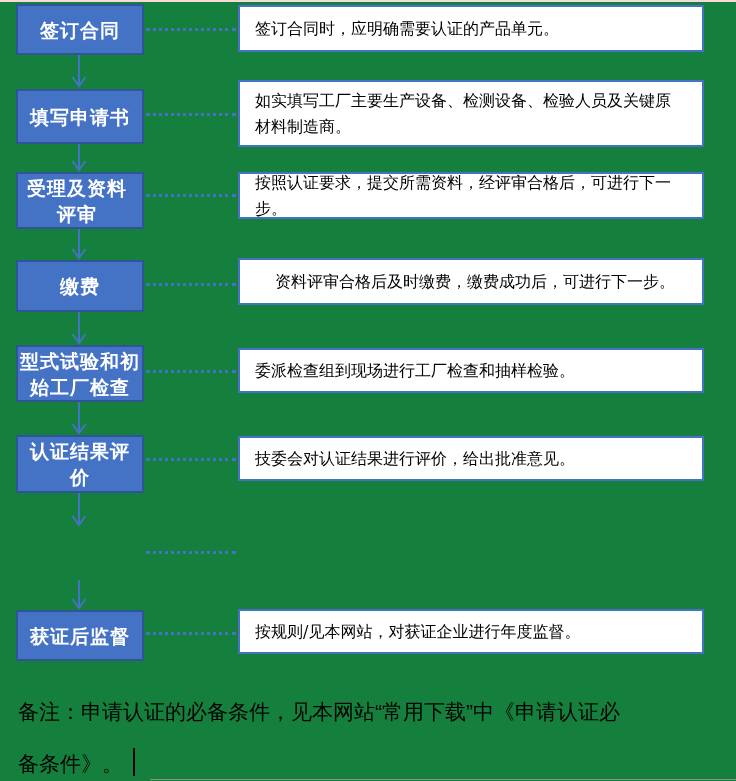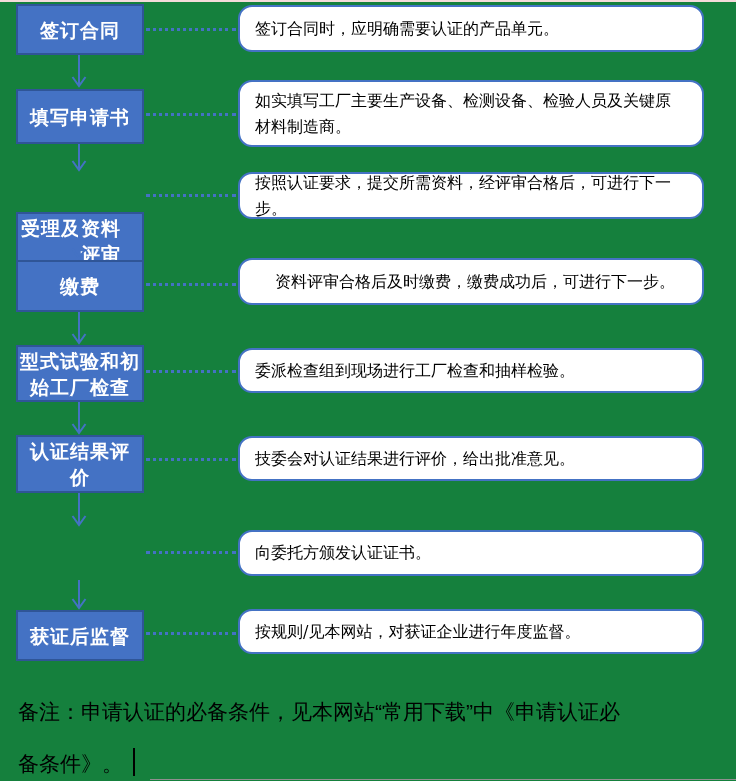--- a/index.html
+++ b/index.html
@@ -6,24 +6,24 @@
   .canvas{position:relative;width:736px;height:781px;background:#15803d;overflow:hidden;
           font-family:"Liberation Sans",sans-serif;}
   .topline{position:absolute;top:0;left:0;width:736px;height:2px;background:#f4dbda;}
   .bottomline{position:absolute;top:779px;left:150px;width:586px;height:1px;background:#8f8f8f;}
 
   .stepbox{position:absolute;left:16px;width:128px;box-sizing:border-box;
            background:#4472c4;border:2px solid #2f5597;color:#ffffff;
            font-weight:bold;font-size:19px;letter-spacing:1px;line-height:26px;
            display:flex;align-items:center;justify-content:center;text-align:center;
            white-space:pre-line;font-family:"DejaVu Serif",serif;}
-  .stepbox.leftal{justify-content:flex-start;text-align:right;padding-left:3px;margin-top:40px;}
+  .stepbox.leftal{justify-content:flex-start;text-align:center;padding-left:9px;}
 
   .notebox{position:absolute;left:238px;width:466px;box-sizing:border-box;
-           background:#ffffff;border:2px solid #4472c4;border-radius:14px;
+           background:#ffffff;border:2px solid #4472c4;border-radius:0;
            color:#000000;font-size:16px;line-height:26px;
            display:flex;align-items:center;padding:2px 12px 2px 15px;
            white-space:pre-line;font-family:"DejaVu Serif",serif;}
   .notebox.center{justify-content:center;text-align:center;padding-left:20px;}
 
   .dots{position:absolute;left:146px;width:90px;height:0;border-top:3px dotted #4472c4;}
   .arrow{position:absolute;left:69px;}
 
   .s0{top:4px;height:51px}   .n0{top:5px;height:47px}   .c0{top:28px}
   .s1{top:89px;height:55px}  .n1{top:80px;height:67px}  .c1{top:113px}
@@ -117,23 +117,20 @@
   <div class="dots c5"></div>
   <div class="notebox n5">
     <span>技委会对认证结果进行评价，给出批准意见。</span>
   </div>
   <svg class="arrow a5" width="20" height="34" viewBox="0 0 20 34">
     <line x1="10" y1="0" x2="10" y2="31" stroke="#4472c4" stroke-width="2"></line>
     <polyline points="3.5,23 10,32 16.5,23" fill="none" stroke="#4472c4" stroke-width="2"></polyline>
   </svg>
 
   <div class="dots c6"></div>
-  <div class="notebox n6">
-    <span>向委托方颁发认证证书。</span>
-  </div>
   <svg class="arrow a6" width="20" height="30" viewBox="0 0 20 30">
     <line x1="10" y1="0" x2="10" y2="27" stroke="#4472c4" stroke-width="2"></line>
     <polyline points="3.5,19 10,28 16.5,19" fill="none" stroke="#4472c4" stroke-width="2"></polyline>
   </svg>
 
   <div class="stepbox s7">
     <span>获证后监督</span>
   </div>
   <div class="dots c7"></div>
   <div class="notebox n7">

